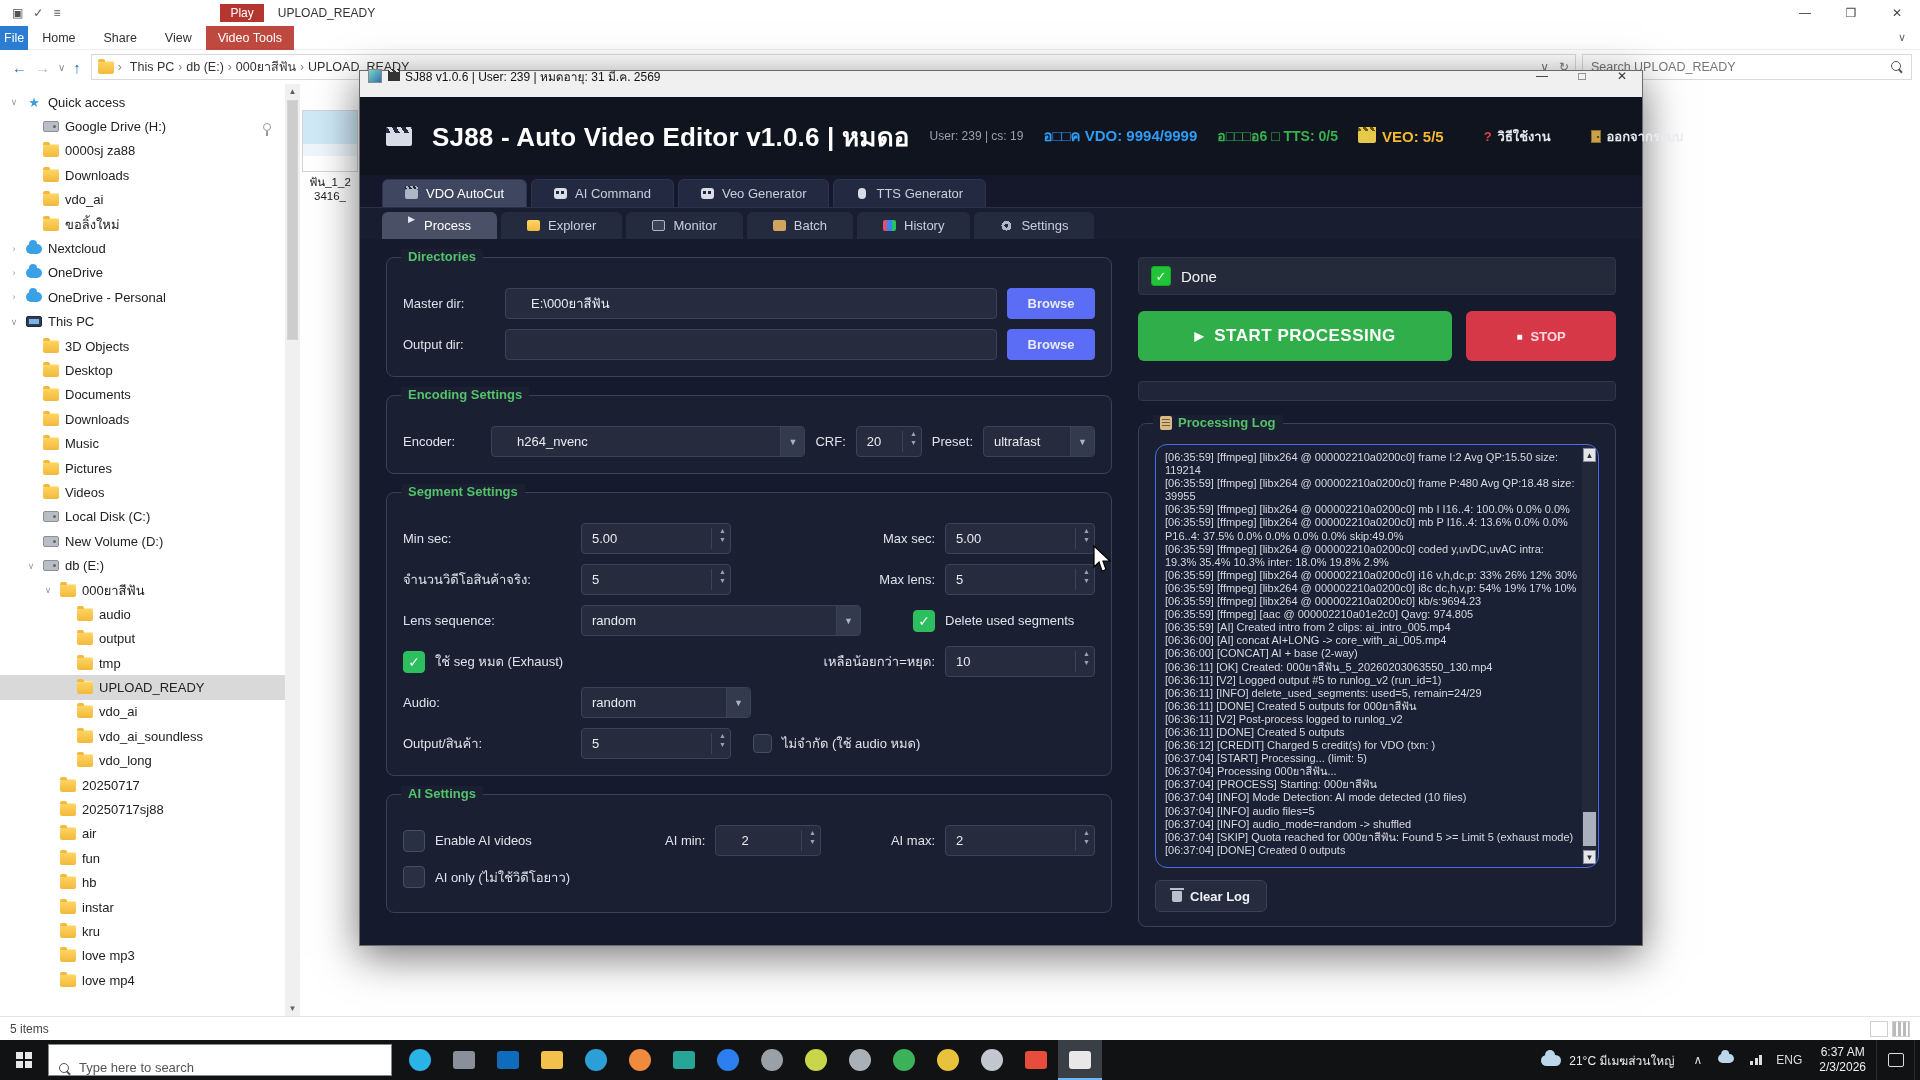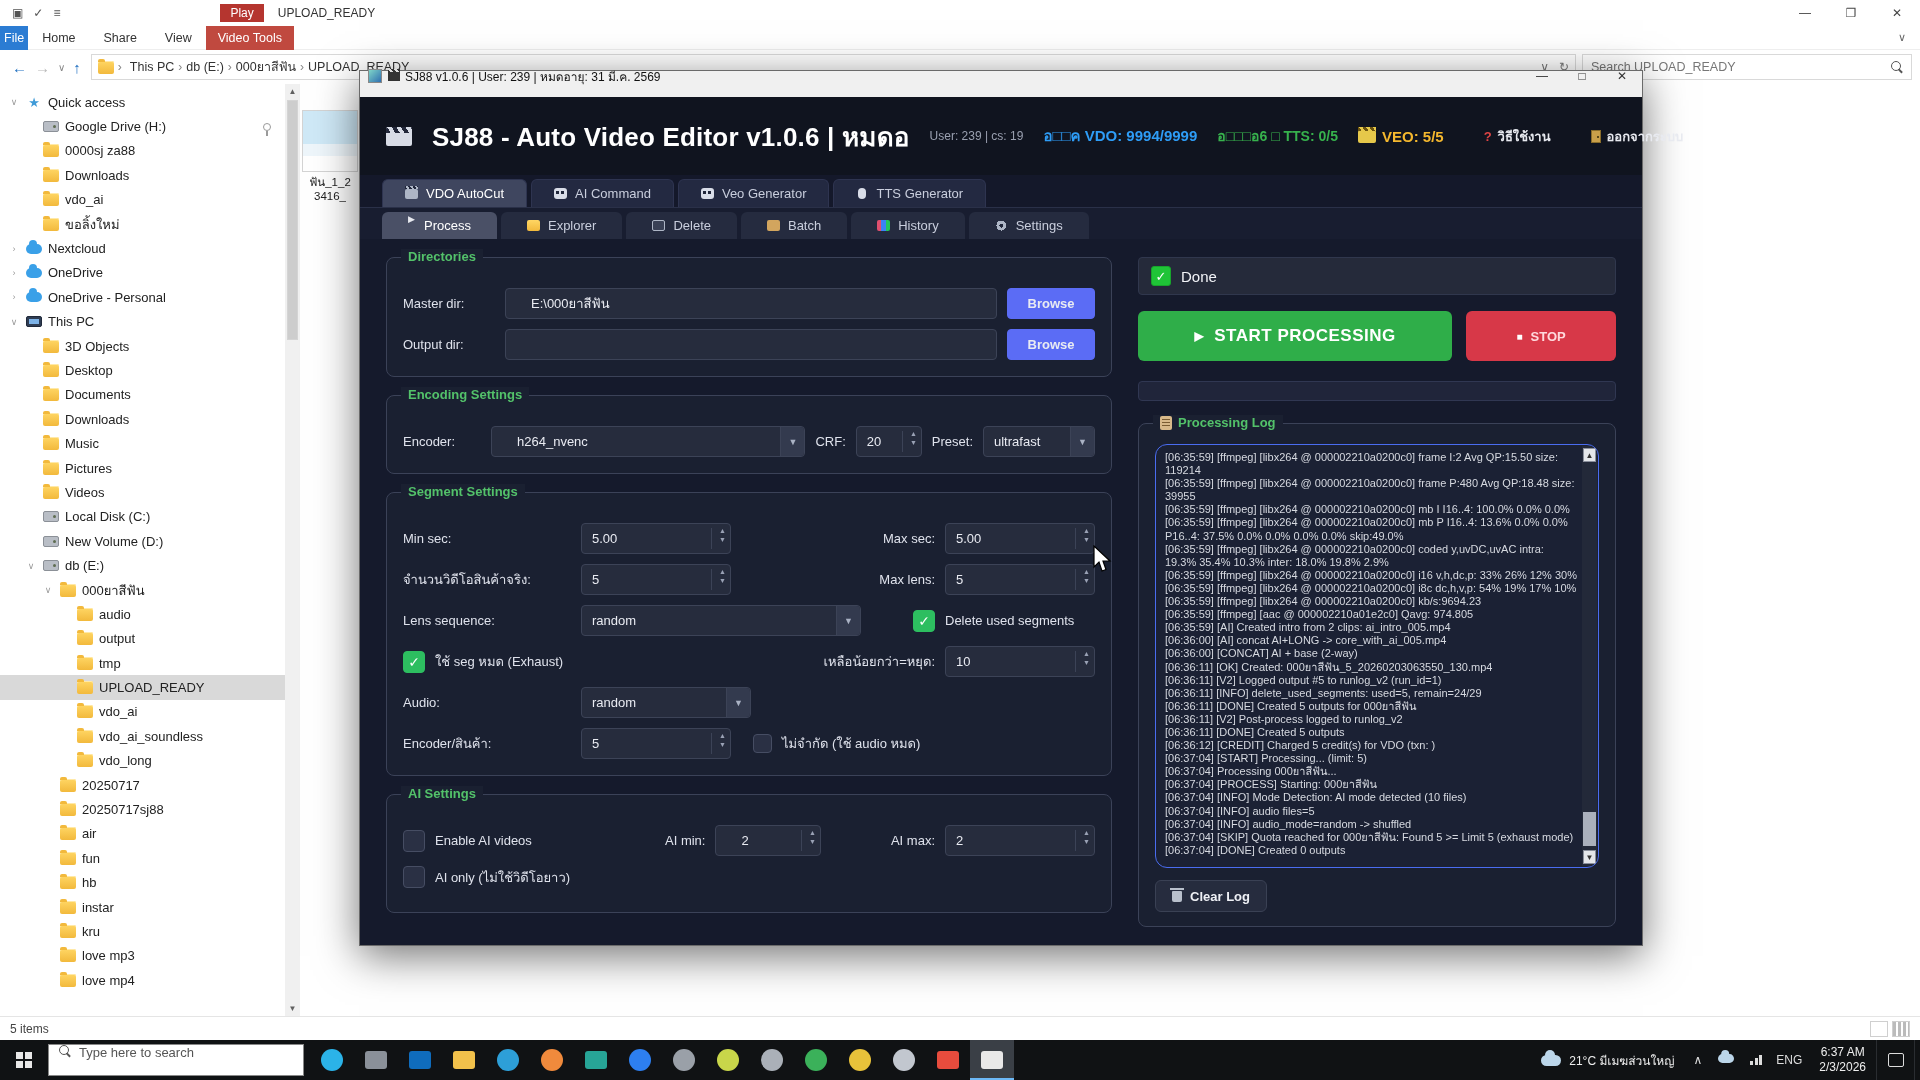--- a/index.html
+++ b/index.html
@@ -148,21 +148,21 @@
   .bin::before { content:""; position:absolute; top:-3px; left:-2px; width:14px; height:2px; background:#b9c0cc; }
 
   
   .taskbar { position:absolute; left:0; bottom:0; width:1920px; height:40px; background:#101214; display:flex; align-items:center; z-index:20; }
   .tb-start { width:48px; height:40px; display:flex; align-items:center; justify-content:center; }
   .win-logo { width:16px; height:16px; background:
       linear-gradient(#e8e8e8,#e8e8e8) left top/7px 7px no-repeat,
       linear-gradient(#e8e8e8,#e8e8e8) right top/7px 7px no-repeat,
       linear-gradient(#e8e8e8,#e8e8e8) left bottom/7px 7px no-repeat,
       linear-gradient(#e8e8e8,#e8e8e8) right bottom/7px 7px no-repeat; }
-  .tb-search { width:256px; height:32px; background:#fff; border:1px solid #888; display:flex; align-items:flex-start; gap:8px; padding:0 10px; color:#555; font-size:13px; margin-right:6px; }
+  .tb-search { width:344px; height:32px; background:#fff; border:1px solid #888; display:flex; align-items:flex-end; gap:8px; padding:0 10px; color:#555; font-size:13px; margin-right:6px; }
   .tb-icons { display:flex; height:40px; align-items:center; }
   .tb-ic { width:44px; height:40px; display:flex; align-items:center; justify-content:center; position:relative; }
   .tb-ic .dot { width:22px; height:22px; border-radius:50%; }
   .tb-ic .sq { width:22px; height:18px; border-radius:3px; }
   .tb-ic.active { background:#3a3f46; box-shadow:inset 0 -2px 0 #6cb8f6; }
   .tb-tray { margin-left:auto; display:flex; align-items:center; height:40px; color:#eee; font-size:12px; }
   .tray-weather { display:flex; align-items:center; gap:8px; padding:0 12px; }
   .w-cloud { width:20px; height:11px; background:#bcd6ea; border-radius:7px; position:relative; }
   .w-cloud::before { content:""; position:absolute; left:4px; top:-5px; width:10px; height:10px; border-radius:50%; background:#bcd6ea; }
   .tray-item { padding:0 7px; color:#ddd; }
@@ -490,21 +490,21 @@
         <div class="subtab active">
           <span class="st-ic play-arrow"></span>
           <span>Process</span>
         </div>
         <div class="subtab">
           <span class="st-ic folder"></span>
           <span>Explorer</span>
         </div>
         <div class="subtab">
           <span class="st-ic monitor"></span>
-          <span>Delete</span>
+          <span>Monitor</span>
         </div>
         <div class="subtab">
           <span class="st-ic batch"></span>
           <span>Batch</span>
         </div>
         <div class="subtab">
           <span class="st-ic history"></span>
           <span>History</span>
         </div>
         <div class="subtab">
@@ -626,21 +626,21 @@
             </div>
           </div>
           <div class="frow">
             <span class="flabel" style="width:168px;">Audio:</span>
             <div class="tinput select" style="width:170px;">
               <span>random</span>
               <span class="sel-caret">▼</span>
             </div>
           </div>
           <div class="frow" style="margin-bottom:2px;">
-            <span class="flabel" style="width:168px;">Encoder/สินค้า:</span>
+            <span class="flabel" style="width:168px;">Output/สินค้า:</span>
             <div class="tinput spin" style="width:150px;">
               <span>5</span>
               <span class="spin-arrows">
                   <span>▲</span>
                   <span>▼</span>
                 </span>
             </div>
             <span class="chk sm" style="margin-left:12px;">✓</span>
             <span class="flabel">ไม่จำกัด (ใช้ audio หมด)</span>
           </div>

